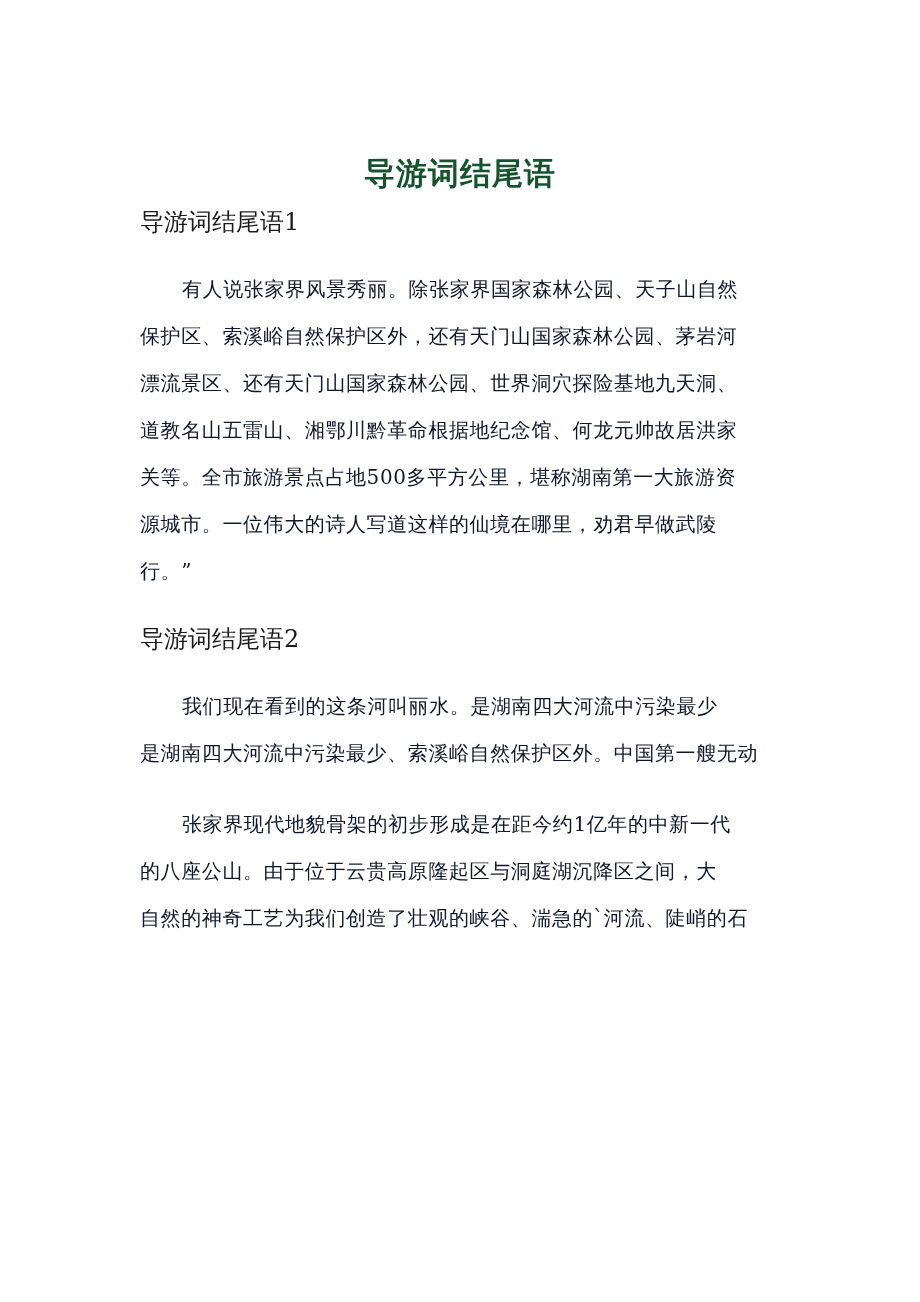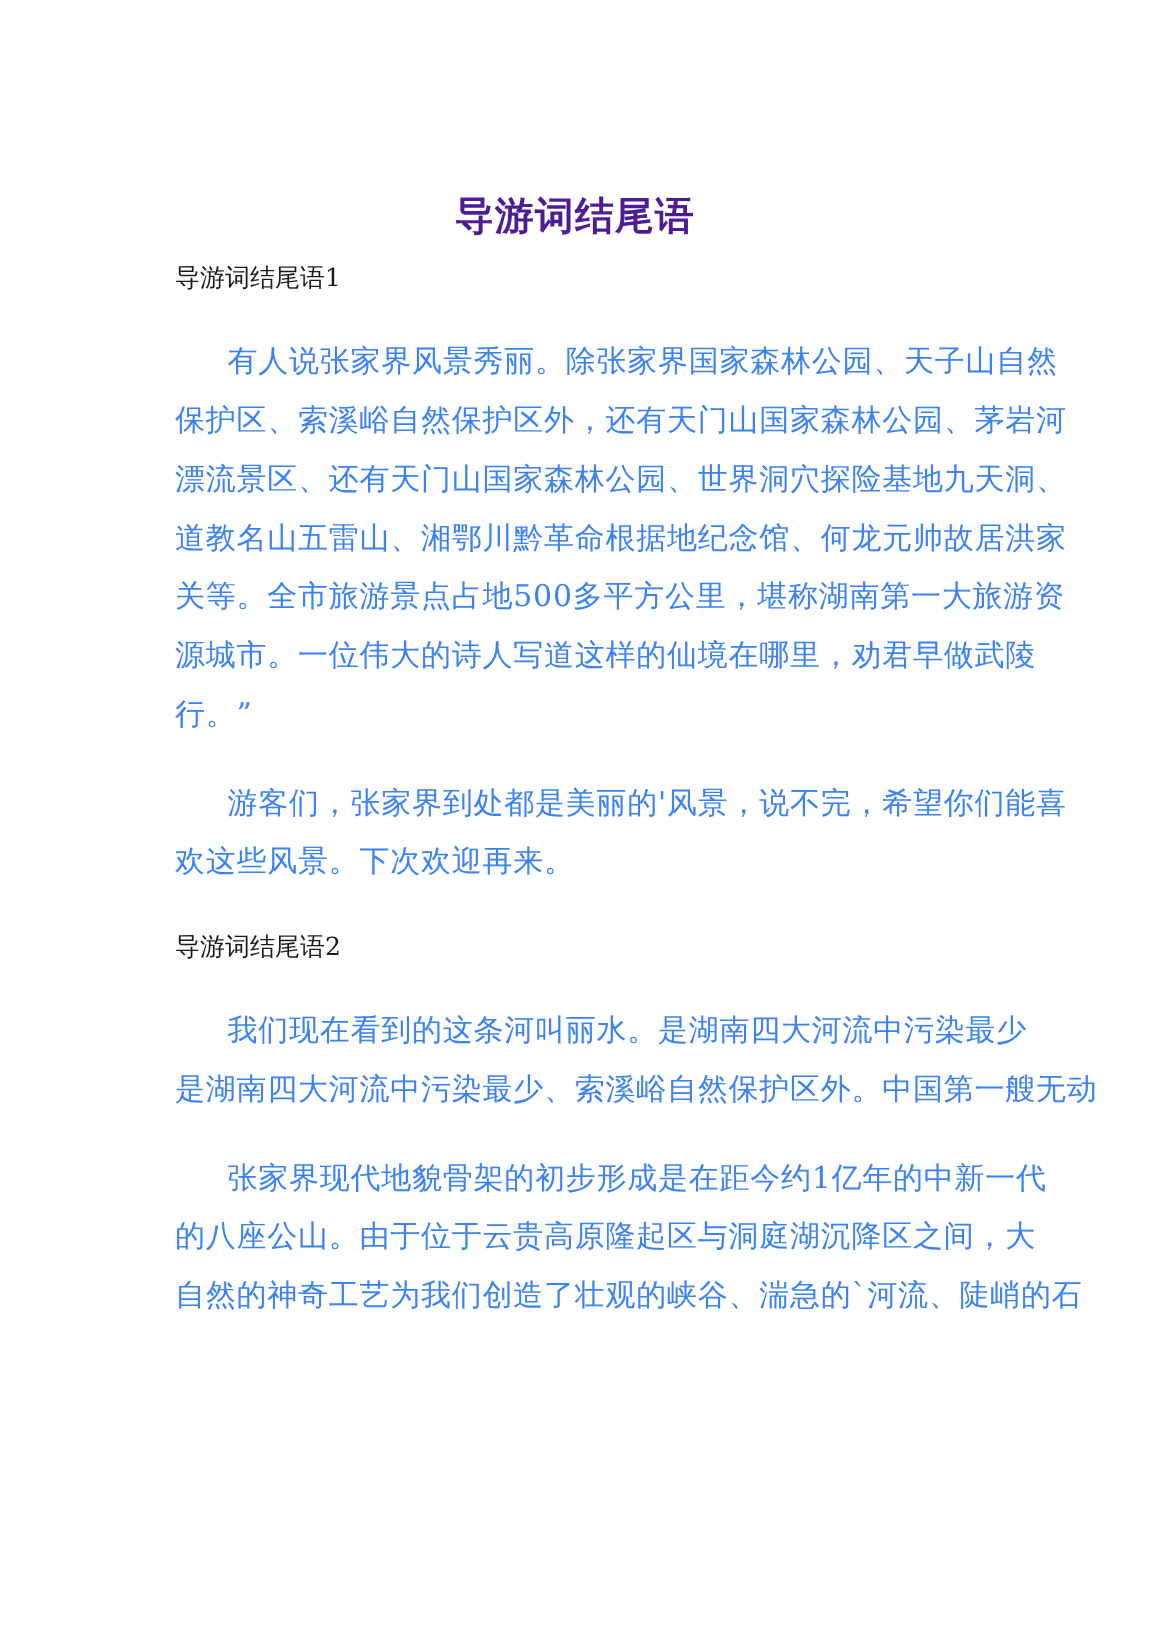--- a/index.html
+++ b/index.html
@@ -27,44 +27,44 @@
       position: absolute;
       left: 0;
       top: 150px;
       width: 920px;
       text-align: center;
       font-family: "DejaVu Sans", "Liberation Sans", sans-serif;
       font-weight: bold;
       font-size: 31px;
       line-height: 46px;
       letter-spacing: 1px;
-      color: #4c1d95;
+      color: #14532d;
       margin: 0;
     }
     .content {
       position: absolute;
       left: 140px;
       top: 202px;
       width: 640px;
     }
     .section-heading {
-      font-size: 20px;
+      font-size: 24px;
       line-height: 40px;
       height: 40px;
       margin: 0 0 24px 0;
       color: #1a1a1a;
       font-weight: normal;
       white-space: nowrap;
     }
     .para {
-      font-size: 24px;
+      font-size: 20px;
       line-height: 47px;
       margin: 0 0 24px 0;
       text-align: justify;
-      color: #3b82f6;
+      color: #0f172a;
     }
     .line {
       display: block;
       white-space: nowrap;
       height: 47px;
       letter-spacing: 0.6px;
     }
     .line.indent {
       padding-left: 42px;
     }
@@ -83,24 +83,20 @@
       <div class="para">
         <span class="line indent">有人说张家界风景秀丽。除张家界国家森林公园、天子山自然</span>
         <span class="line">保护区、索溪峪自然保护区外，还有天门山国家森林公园、茅岩河</span>
         <span class="line">漂流景区、还有天门山国家森林公园、世界洞穴探险基地九天洞、</span>
         <span class="line">道教名山五雷山、湘鄂川黔革命根据地纪念馆、何龙元帅故居洪家</span>
         <span class="line">关等。全市旅游景点占地500多平方公里，堪称湖南第一大旅游资</span>
         <span class="line">源城市。一位伟大的诗人写道这样的仙境在哪里，劝君早做武陵</span>
         <span class="line">行。”</span>
       </div>
 
-      <div class="para">
-        <span class="line indent">游客们，张家界到处都是美丽的'风景，说不完，希望你们能喜</span>
-        <span class="line">欢这些风景。下次欢迎再来。</span>
-      </div>
     </div>
 
     <div>
       <div class="section-heading">导游词结尾语2</div>
 
       <div class="para">
         <span class="line indent">我们现在看到的这条河叫丽水。是湖南四大河流中污染最少</span>
         <span class="line">是湖南四大河流中污染最少、索溪峪自然保护区外。中国第一艘无动</span>
       </div>
 

